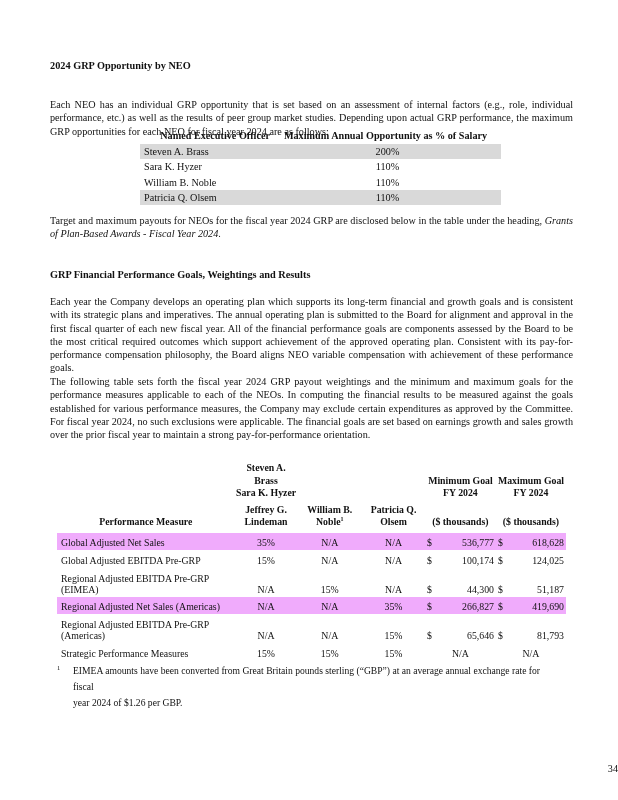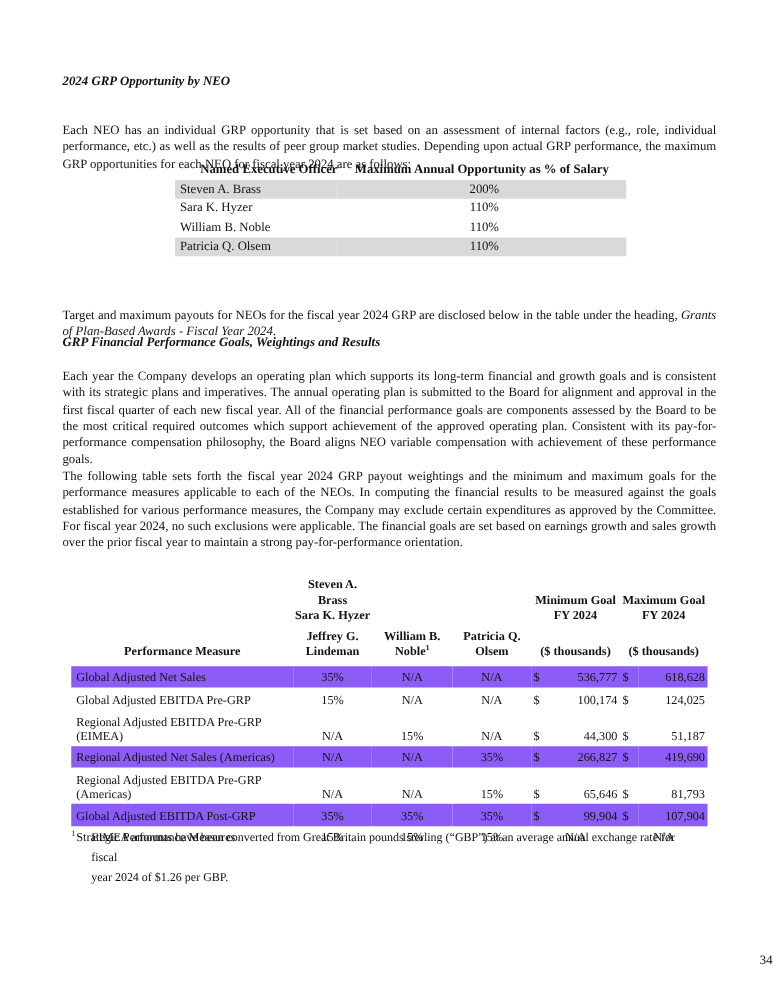--- a/index.html
+++ b/index.html
@@ -1,35 +1,35 @@
 <!DOCTYPE html>
 <html><head>
 <meta charset="utf-8">
 <style>
   html, body { margin: 0; padding: 0; background: #ffffff; }
   body {
     width: 618px; height: 800px; position: relative; overflow: hidden;
     font-family: "Liberation Serif", serif; color: #111; font-size: 10.2px;
   }
   .page { position: absolute; left: 50px; top: 0; width: 523px; }
-  .heading { position: absolute; font-weight: bold; font-style: italic; font-size: 10.3px; left: 0; }
+  .heading { position: absolute; font-weight: bold; font-size: 10.3px; left: 0; }
   .para { position: absolute; left: 0; width: 523px; line-height: 13.3px; text-align: justify; font-size: 10.2px; }
   .ital { font-style: italic; }
 
   table { border-collapse: collapse; }
   .t1 { position: absolute; left: 90px; top: 127px; width: 361px; font-size: 10.2px; }
   .t1 th { font-weight: bold; padding: 0 0 3px 0; height: 14px; vertical-align: bottom; }
   .t1 td { height: 15.3px; padding: 0 0 0 4px; }
   .t1 tr.shaded td { background: #d9d9d9; }
   .t1 td.val { text-align: center; }
 
   .t2 { position: absolute; left: 7px; top: 462px; width: 509px; font-size: 9.8px; }
   .t2 th { font-weight: bold; text-align: center; vertical-align: bottom; padding: 0; line-height: 12.5px; }
   .t2 td { padding: 0 2px; height: 15.5px; line-height: 11px; vertical-align: bottom; }
-  .t2 tr.shaded td { background: #8b5cf6; }
+  .t2 tr.shaded td { background: #f0abfc; }
   .t2 td.c { text-align: center; }
   .t2 td.r { text-align: right; }
   .t2 td.measure { padding-left: 4px; padding-bottom: 2px; }
   .t2 tr.tall td { height: 27px; }
   .t2 td { padding-bottom: 2px; }
   sup { font-size: 6px; vertical-align: super; line-height: 0; }
 
   .footnote { position: absolute; left: 7px; top: 663px; width: 500px; font-size: 9.6px; line-height: 16px; }
   .footnote .mark { position: absolute; left: 0; top: -3px; font-size: 6.5px; }
   .footnote .txt { margin-left: 16px; display: block; text-indent: 0; }
@@ -66,21 +66,21 @@
         <td>William B. Noble</td>
         <td class="val">110%</td>
       </tr>
       <tr class="shaded">
         <td>Patricia Q. Olsem</td>
         <td class="val">110%</td>
       </tr>
     </tbody>
   </table>
 
-  <div class="para" style="top:246px">
+  <div class="para" style="top:214px">
     <span>Target and maximum payouts for NEOs for the fiscal year 2024 GRP are disclosed below in the table under the heading,</span>
     <span class="ital">Grants of Plan-Based Awards - Fiscal Year 2024</span><span>.</span>
   </div>
 
   <div class="heading" style="top:269px">GRP Financial Performance Goals, Weightings and Results</div>
 
   <div class="para" style="top:295px">Each year the Company develops an operating plan which supports its long-term financial and growth goals and is consistent with its strategic plans and imperatives. The annual operating plan is submitted to the Board for alignment and approval in the first fiscal quarter of each new fiscal year. All of the financial performance goals are components assessed by the Board to be the most critical required outcomes which support achievement of the approved operating plan. Consistent with its pay-for-performance compensation philosophy, the Board aligns NEO variable compensation with achievement of these performance goals.</div>
 
   <div class="para" style="top:375px">The following table sets forth the fiscal year 2024 GRP payout weightings and the minimum and maximum goals for the performance measures applicable to each of the NEOs. In computing the financial results to be measured against the goals established for various performance measures, the Company may exclude certain expenditures as approved by the Committee. For fiscal year 2024, no such exclusions were applicable. The financial goals are set based on earnings growth and sales growth over the prior fiscal year to maintain a strong pay-for-performance orientation.</div>
 
@@ -181,30 +181,20 @@
           <div>(Americas)</div>
         </td>
         <td class="c">N/A</td>
         <td class="c">N/A</td>
         <td class="c">15%</td>
         <td>$</td>
         <td class="r">65,646</td>
         <td>$</td>
         <td class="r">81,793</td>
       </tr>
-      <tr class="shaded">
-        <td class="measure">Global Adjusted EBITDA Post-GRP</td>
-        <td class="c">35%</td>
-        <td class="c">35%</td>
-        <td class="c">35%</td>
-        <td>$</td>
-        <td class="r">99,904</td>
-        <td>$</td>
-        <td class="r">107,904</td>
-      </tr>
       <tr>
         <td class="measure">Strategic Performance Measures</td>
         <td class="c">15%</td>
         <td class="c">15%</td>
         <td class="c">15%</td>
         <td colspan="2" class="c">N/A</td>
         <td colspan="2" class="c">N/A</td>
       </tr>
     </tbody>
   </table>

